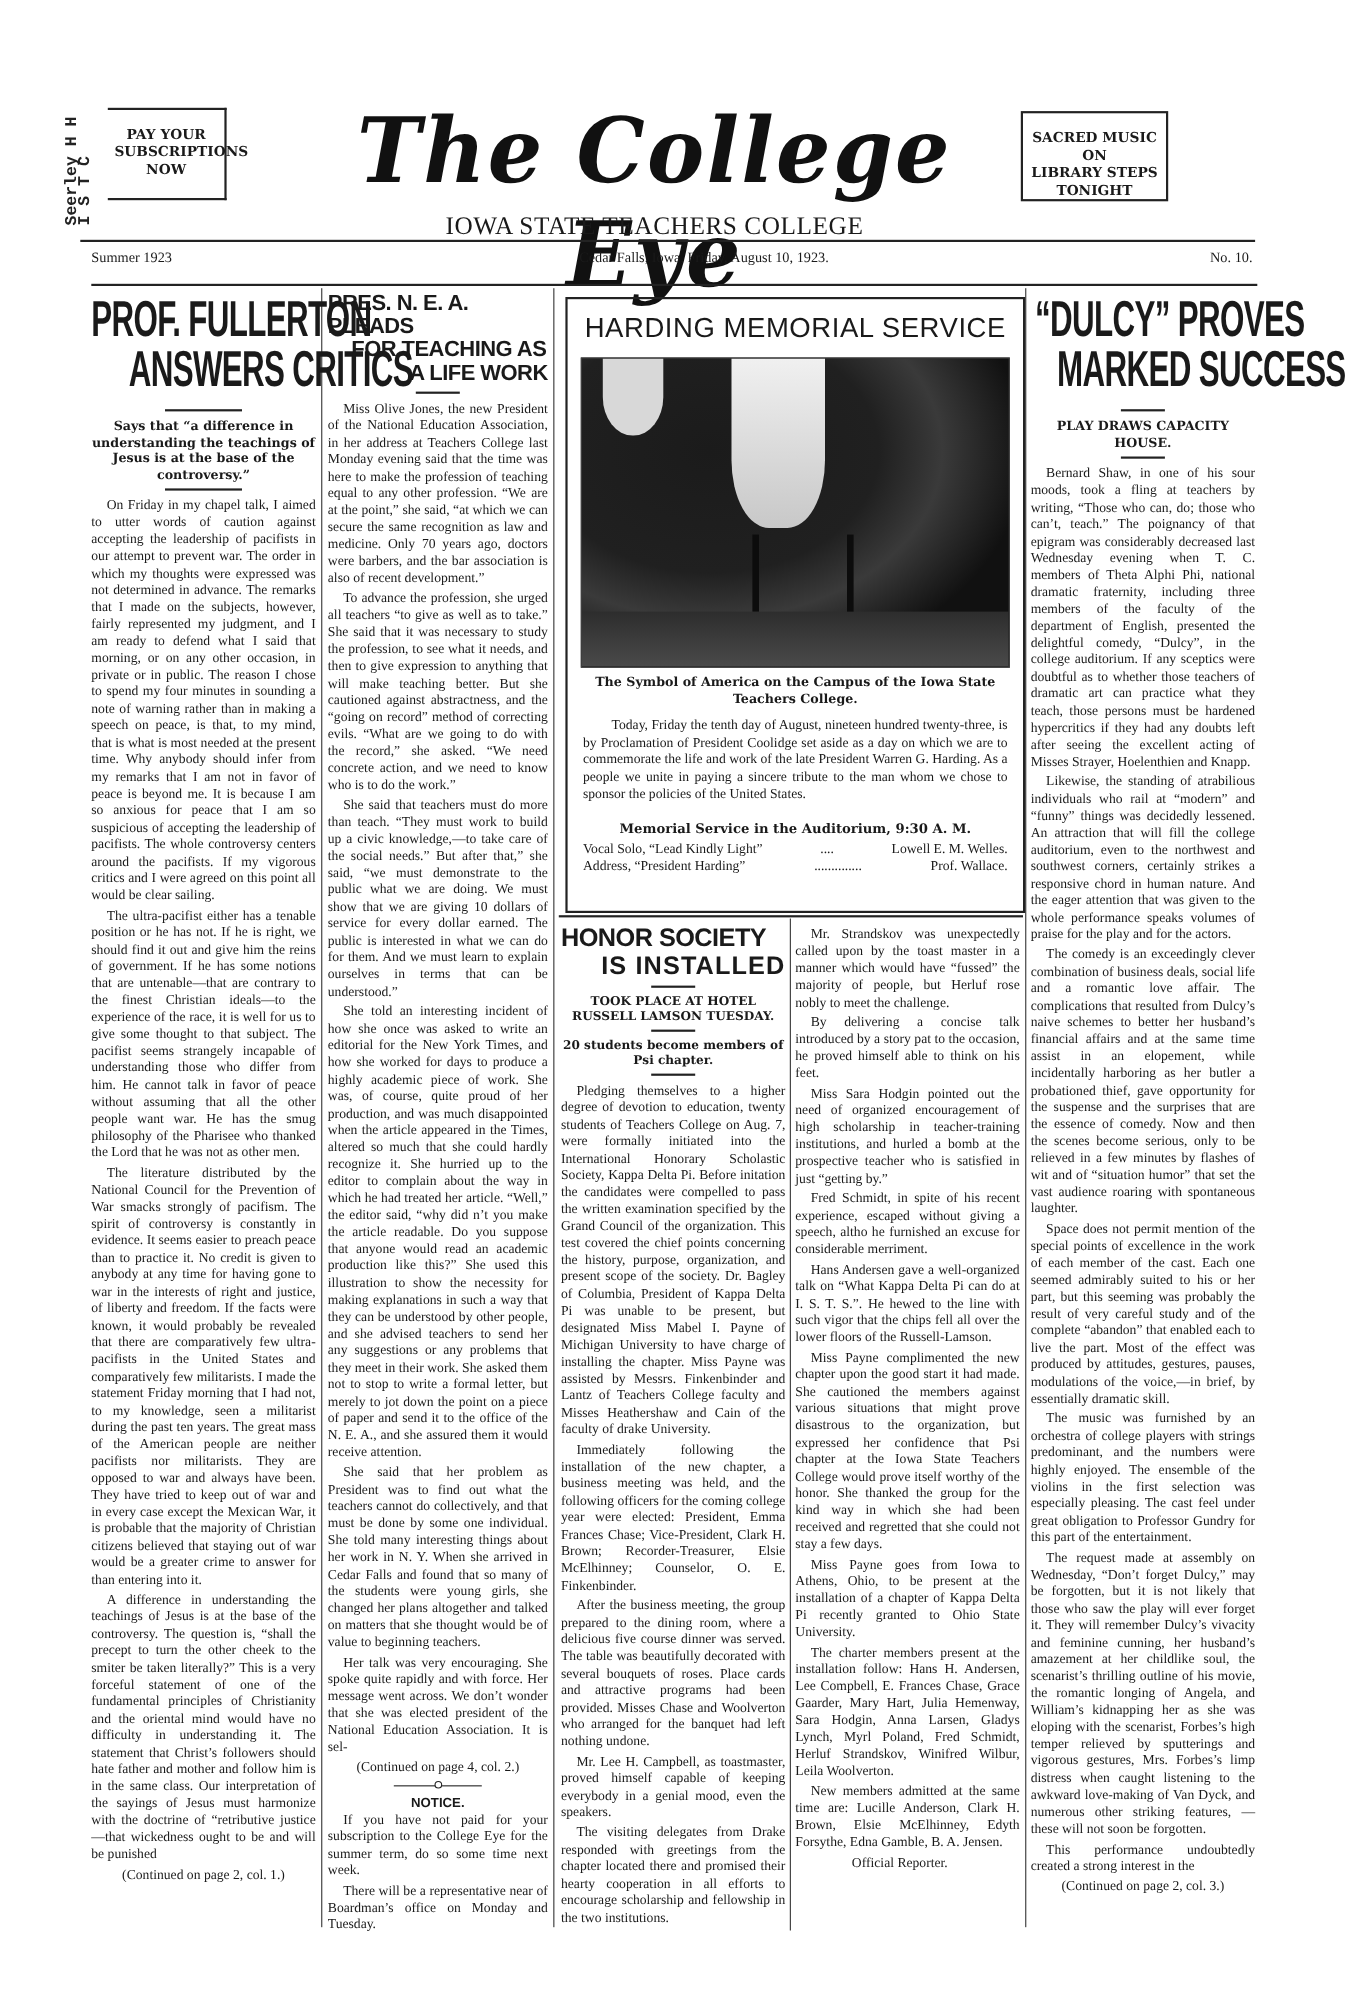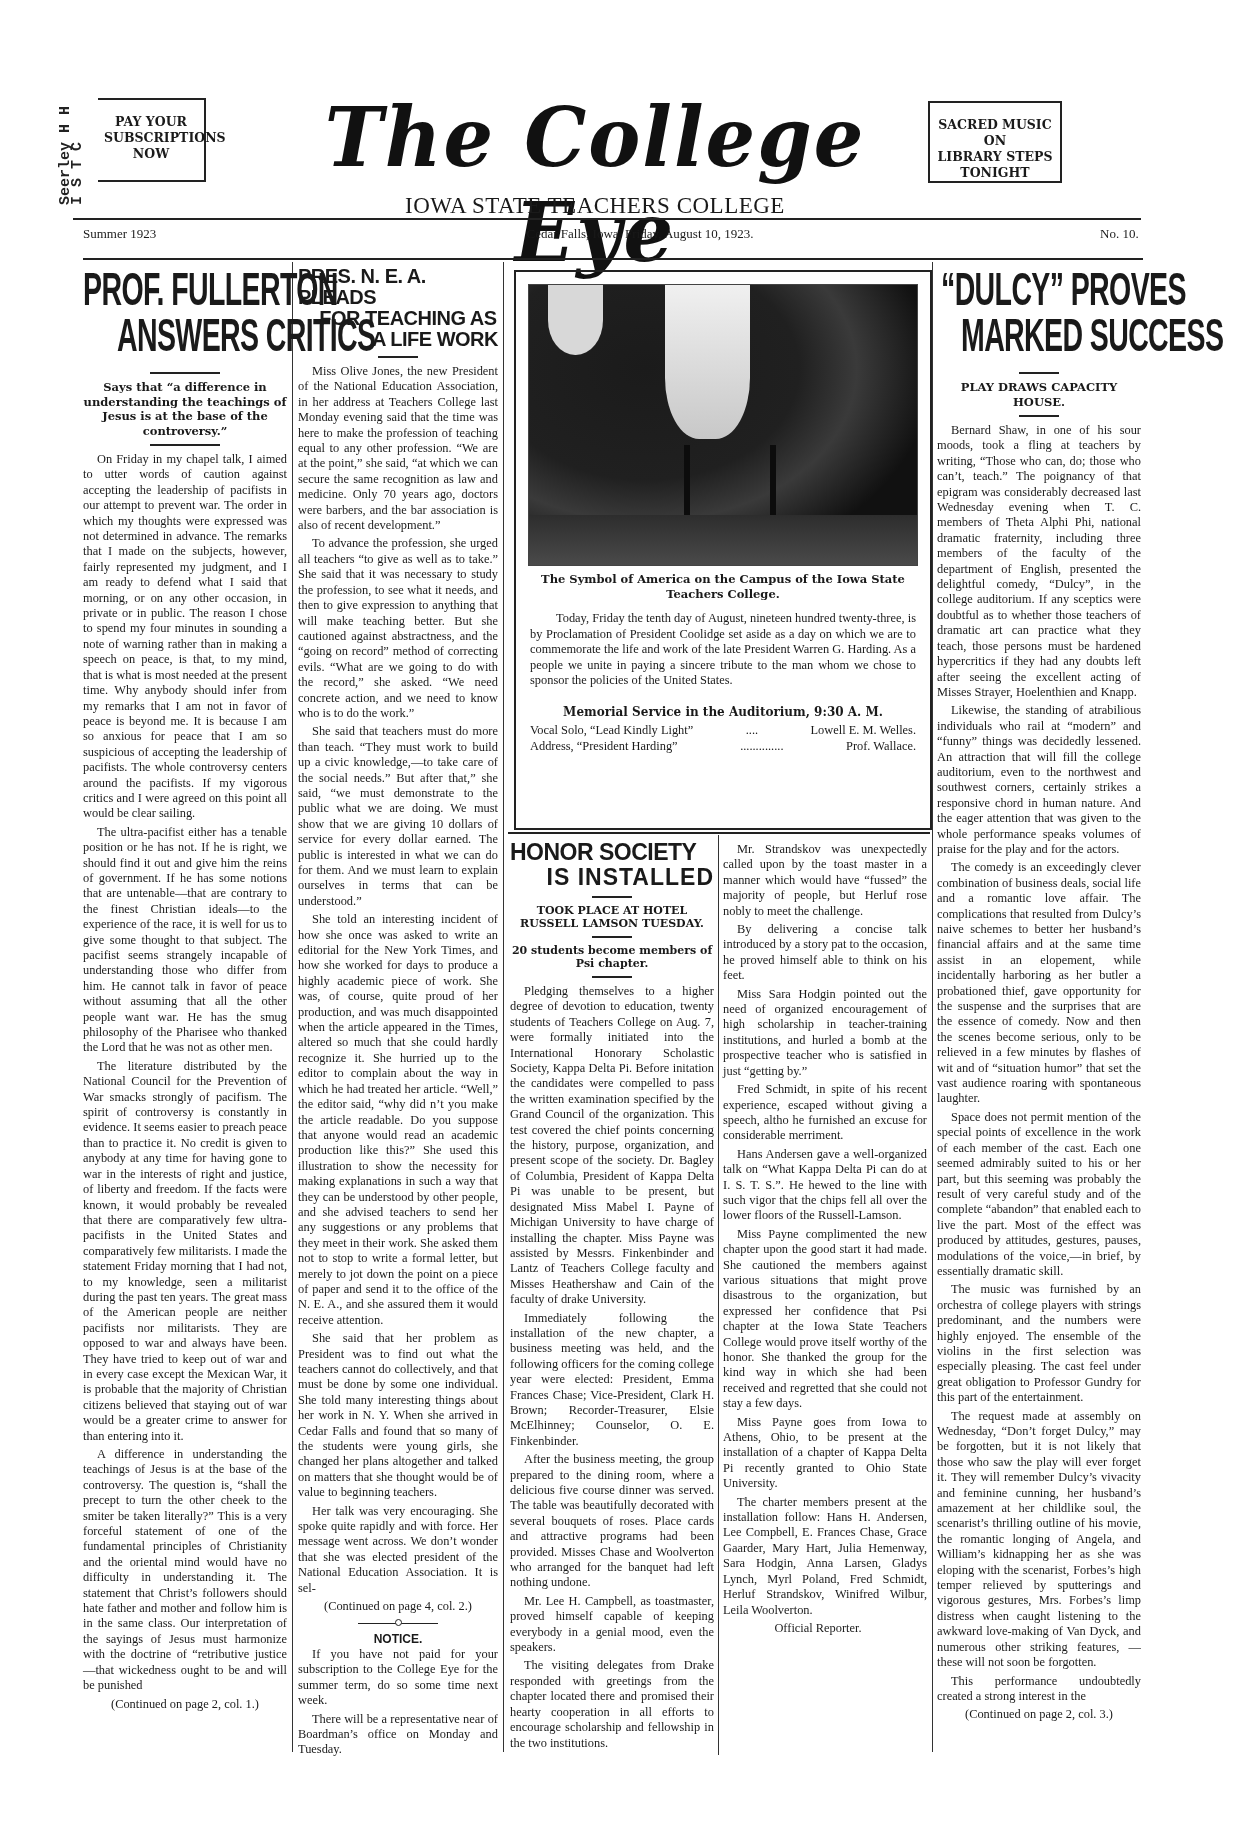--- a/index.html
+++ b/index.html
@@ -93,20 +93,21 @@
   <p class="cont">(Continued on page 4, col. 2.)</p>
   <div style="width:80px;height:1px;background:#222;margin:8px auto;position:relative;">
       <span style="position:absolute;left:37px;top:-4px;width:5px;height:5px;border:1px solid #222;border-radius:50%;background:#fff;"></span>
     </div>
   <div class="center bold" style="font-family:Liberation Sans, sans-serif;font-size:12px;">NOTICE.</div>
   <p>If you have not paid for your subscription to the College Eye for the summer term, do so some time next week.</p>
   <p>There will be a representative near of Boardman’s office on Monday and Tuesday.</p>
 </div>
 
 <div class="abs boxed" style="left:514px;top:270px;width:414px;height:556px;">
+  <div style="text-align:center;font-family:'Liberation Sans','DejaVu Sans',sans-serif;font-size:25px;letter-spacing:.5px;margin-top:12px;">HARDING MEMORIAL SERVICE</div>
   <div class="photo" style="margin:12px 12px 0 12px;height:280px;border:1px solid #444;">
     <div class="sky"></div>
     <div class="sky2"></div>
     <div class="ground"></div>
     <div class="trunk" style="left:40%;"></div>
     <div class="trunk" style="left:62%;"></div>
   </div>
   <div class="deck" style="font-size:11.5px;margin:6px 16px 0;">The Symbol of America on the Campus of the Iowa State Teachers College.</div>
   <div style="font-size:12.4px;line-height:15.5px;text-align:justify;margin:10px 14px 0;text-indent:26px;">Today, Friday the tenth day of August, nineteen hundred twenty-three, is by Proclamation of President Coolidge set aside as a day on which we are to commemorate the life and work of the late President Warren G. Harding. As a people we unite in paying a sincere tribute to the man whom we chose to sponsor the policies of the United States.</div>
   <div class="deck" style="font-size:12px;margin-top:16px;">Memorial Service in the Auditorium, 9:30 A. M.</div>
@@ -144,20 +145,21 @@
 
 <div class="col" style="left:723px;top:842px;width:204px;">
   <p>Mr. Strandskov was unexpectedly called upon by the toast master in a manner which would have “fussed” the majority of people, but Herluf rose nobly to meet the challenge.</p>
   <p>By delivering a concise talk introduced by a story pat to the occasion, he proved himself able to think on his feet.</p>
   <p>Miss Sara Hodgin pointed out the need of organized encouragement of high scholarship in teacher-training institutions, and hurled a bomb at the prospective teacher who is satisfied in just “getting by.”</p>
   <p>Fred Schmidt, in spite of his recent experience, escaped without giving a speech, altho he furnished an excuse for considerable merriment.</p>
   <p>Hans Andersen gave a well-organized talk on “What Kappa Delta Pi can do at I. S. T. S.”. He hewed to the line with such vigor that the chips fell all over the lower floors of the Russell-Lamson.</p>
   <p>Miss Payne complimented the new chapter upon the good start it had made. She cautioned the members against various situations that might prove disastrous to the organization, but expressed her confidence that Psi chapter at the Iowa State Teachers College would prove itself worthy of the honor. She thanked the group for the kind way in which she had been received and regretted that she could not stay a few days.</p>
   <p>Miss Payne goes from Iowa to Athens, Ohio, to be present at the installation of a chapter of Kappa Delta Pi recently granted to Ohio State University.</p>
   <p>The charter members present at the installation follow: Hans H. Andersen, Lee Compbell, E. Frances Chase, Grace Gaarder, Mary Hart, Julia Hemenway, Sara Hodgin, Anna Larsen, Gladys Lynch, Myrl Poland, Fred Schmidt, Herluf Strandskov, Winifred Wilbur, Leila Woolverton.</p>
+  <p>New members admitted at the same time are: Lucille Anderson, Clark H. Brown, Elsie McElhinney, Edyth Forsythe, Edna Gamble, B. A. Jensen.</p>
   <p style="text-align:center;text-indent:0;padding-right:14px;">Official Reporter.</p>
 </div>
 
 <div class="col" style="left:937px;top:266px;width:204px;">
   <div style="height:100px;position:relative;">
     <div class="condensed head-big abs" style="left:4px;top:0;">“DULCY” PROVES</div>
     <div class="condensed head-big abs" style="left:24px;top:46px;">MARKED SUCCESS</div>
   </div>
   <div class="smallrule" style="width:40px;"></div>
   <div class="deck" style="font-size:11.5px;padding:0 10px;">PLAY DRAWS CAPACITY HOUSE.</div>

